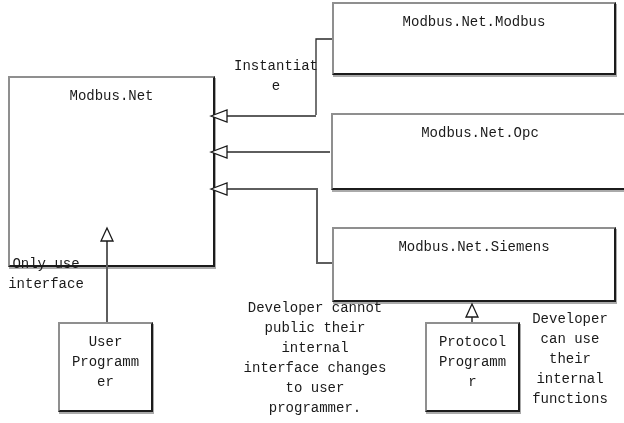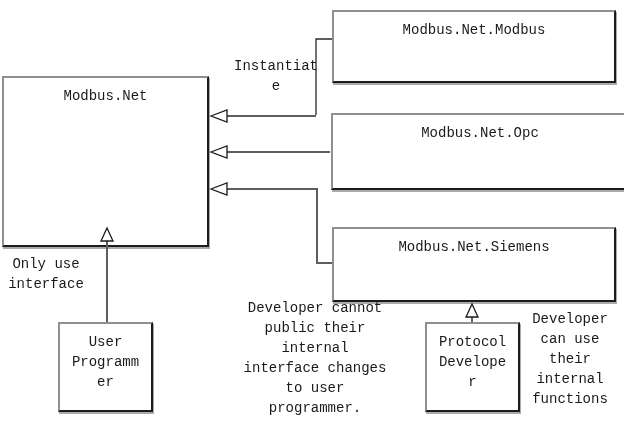--- a/index.html
+++ b/index.html
@@ -44,45 +44,45 @@
   }
   .conn   { fill: none; stroke: #5e5e5e; stroke-width: 2; }
   .conn-thin { fill: none; stroke: #2a2a2a; stroke-width: 1.3; }
   .head   { fill: #ffffff; stroke: #1a1a1a; stroke-width: 1.3; }
 </style>
 </head>
 <body>
 
 <div id="diagram">
 
-  <div class="box" style="left:2px; top:76px; width:207px; height:171px;">
+  <div class="box" style="left:8px; top:76px; width:207px; height:191px;">
     <span class="title">Modbus.Net</span>
   </div>
 
-  <div class="box" style="left:332px; top:2px; width:284px; height:73px;margin-top:8px;">
+  <div class="box" style="left:332px; top:2px; width:284px; height:73px;">
     <span class="title">Modbus.Net.Modbus</span>
   </div>
 
   <div class="box" style="left:331px; top:113px; width:298px; height:77px;">
     <span class="title">Modbus.Net.Opc</span>
   </div>
 
   <div class="box" style="left:332px; top:227px; width:284px; height:75px;">
     <span class="title">Modbus.Net.Siemens</span>
   </div>
 
   <div class="box small" style="left:58px; top:322px; width:95px; height:90px;">
     <span class="title">User
 Programm
 er</span>
   </div>
 
   <div class="box small" style="left:425px; top:322px; width:95px; height:90px;">
     <span class="title">Protocol
-Develope
+Programm
 r</span>
   </div>
 
   <div class="freetext" style="left:231px; top:56px; width:90px;">Instantiat
 e</div>
 
   <div class="freetext" style="left:1px; top:254px; width:90px;">Only use
 interface</div>
 
   <div class="freetext" style="left:220px; top:298px; width:190px;">Developer cannot

